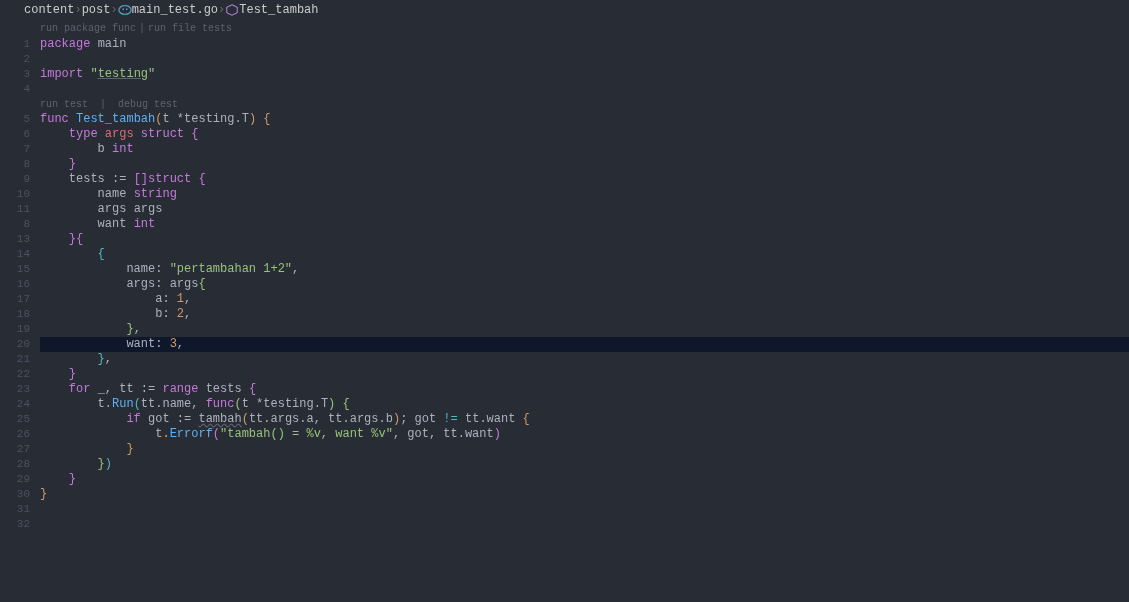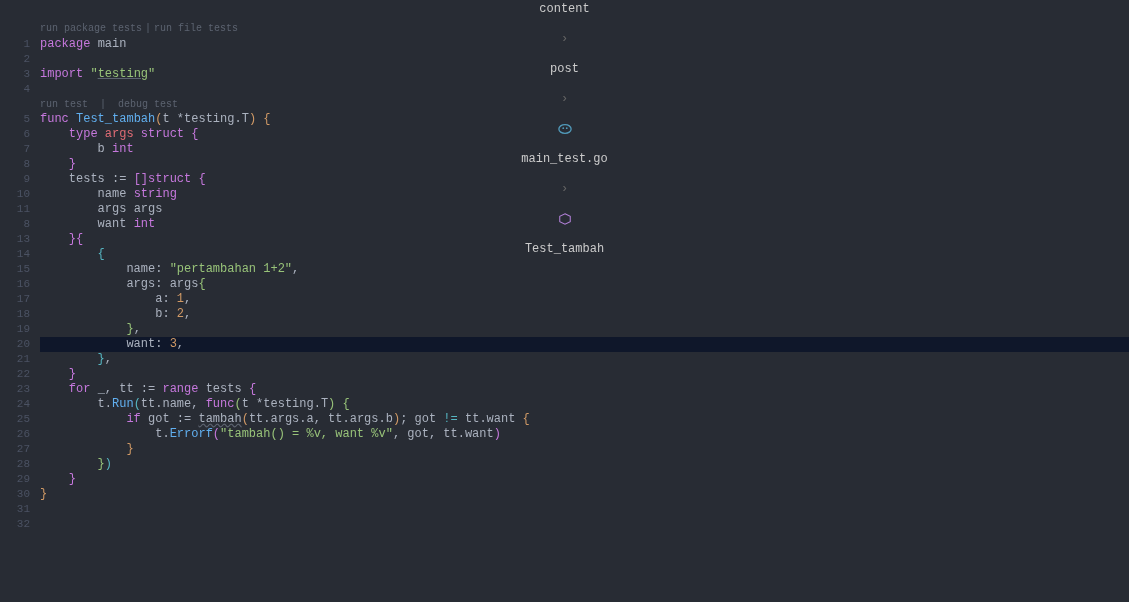--- a/index.html
+++ b/index.html
@@ -13,25 +13,24 @@
       font-family: 'Consolas', 'Monaco', 'Courier New', monospace;
       font-size: 12px;
       width: 1129px;
       height: 602px;
       overflow: hidden;
     }
     .breadcrumb {
       display: flex;
       align-items: center;
       padding: 2px 24px;
-      gap: 16px;
+      gap: 0;
       color: #888;
       font-size: 12px;
       height: 20px;
-      flex-direction: column;
     }
     .breadcrumb-item {
       color: #ccc;
       cursor: pointer;
     }
     .breadcrumb-sep {
       color: #666;
     }
     .breadcrumb-icon-go {
       display: inline-flex;
@@ -173,21 +172,21 @@
     <div class="line-num">27</div>
     <div class="line-num">28</div>
     <div class="line-num">29</div>
     <div class="line-num">30</div>
     <div class="line-num">31</div>
     <div class="line-num">32</div>
   </div>
 
   <div class="content">
     <div class="codelens">
-      <span class="codelens-link">run package tests</span>
+      <span class="codelens-link">run package func</span>
       <span>|</span>
       <span class="codelens-link">run file tests</span>
     </div>
 
     <div class="code-line"><span class="kw">package</span> <span class="ident">main</span></div>
     <div class="code-line"></div>
     <div class="code-line"><span class="kw">import</span> <span class="str">"</span><span class="str-u">testing</span><span class="str">"</span></div>
     <div class="code-line"></div>
 
     <div class="codelens2">

